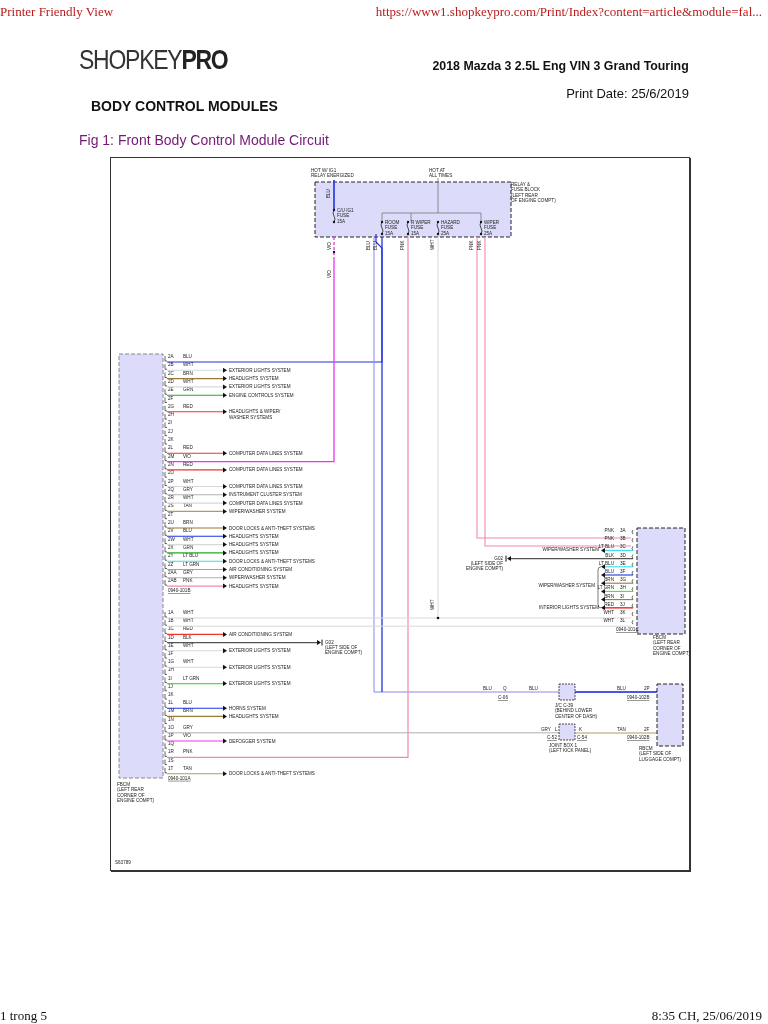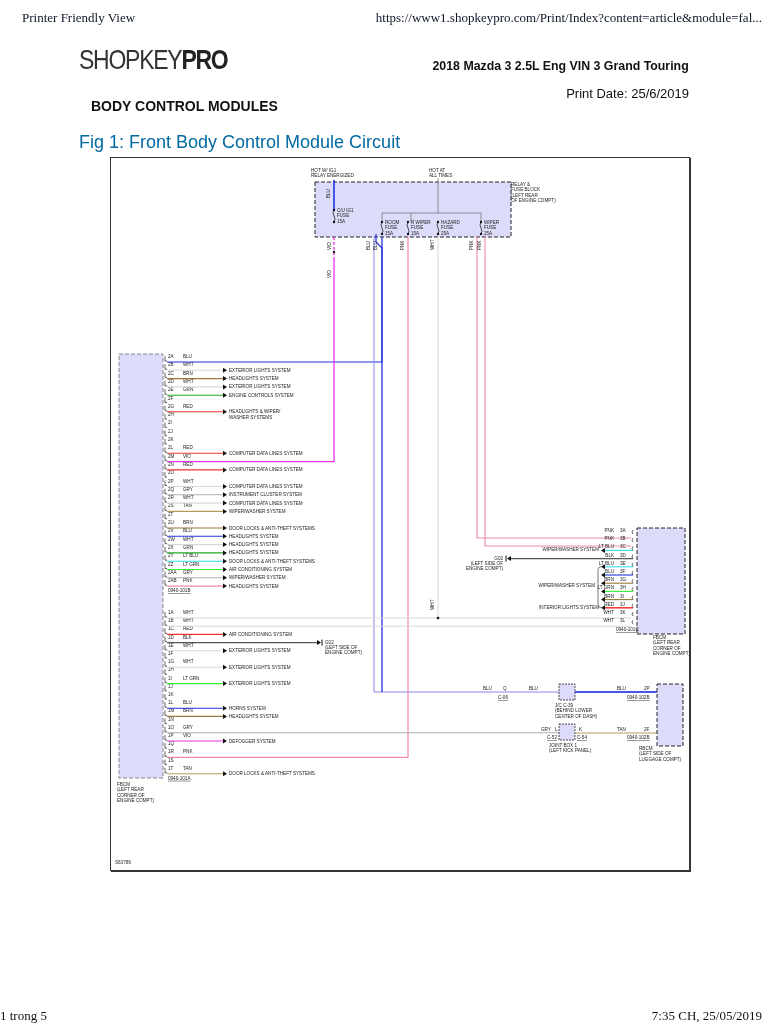--- a/index.html
+++ b/index.html
@@ -1,28 +1,28 @@
 <!DOCTYPE html>
 <html><head>
 <meta charset="utf-8">
 <style>
   html, body { margin:0; padding:0; background:#fff; }
   body { width:768px; height:1024px; position:relative; overflow:hidden; font-family:"Liberation Sans", sans-serif; color:#111; }
-  .print-hdr { position:absolute; top:10px; font-family:"Liberation Serif", serif; font-size:13px; color:#0f172a;margin-left:22px; }
+  .print-hdr { position:absolute; top:4px; font-family:"Liberation Serif", serif; font-size:13px; color:#b91c1c; }
   .print-hdr.left { left:0; }
   .print-hdr.right { right:6px; }
   .print-ftr { position:absolute; top:1008px; font-family:"Liberation Serif", serif; font-size:13px; color:#111; }
   .print-ftr.left { left:0; }
   .print-ftr.right { right:6px; }
   .logo { position:absolute; left:79px; top:44px; font-family:"Liberation Sans", sans-serif; font-size:28px; letter-spacing:-1.5px; transform:scaleX(0.82); transform-origin:left top; color:#333; }
   .logo .pro { font-weight:bold; color:#222; }
   .vehicle { position:absolute; right:79px; top:58px; font-size:13px; font-weight:bold; transform:scaleX(0.95); transform-origin:right top; }
   .pdate { position:absolute; right:79px; top:86px; font-size:13px; }
   .section-title { position:absolute; left:91px; top:98px; font-size:14px; font-weight:bold; }
-  .fig-cap { position:absolute; left:79px; top:132px; font-size:18px; color:#0369a1; }
+  .fig-cap { position:absolute; left:79px; top:132px; font-size:14px; color:#701a75; }
   .diagram { position:absolute; left:110px; top:157px; width:578px; height:712px; border:1px solid #333; box-shadow:1px 1px 0 #333; background:#fff; }
   .diagram svg { position:absolute; left:0; top:0; }
   .dtext { font-family:"Liberation Sans", sans-serif; font-size:4.6px; fill:#222; }
 </style>
 </head>
 <body>
 
 <div class="print-hdr left">Printer Friendly View</div>
 <div class="print-hdr right">https://www1.shopkeypro.com/Print/Index?content=article&amp;module=fal...</div>
 
@@ -419,13 +419,13 @@
       <text x="516" y="581" class="dtext" text-decoration="underline">0940-102B</text>
       <rect x="546" y="526" width="26" height="62" fill="#dcdcfa" stroke="#222" stroke-width="1" stroke-dasharray="4,2"></rect>
       <text x="528" y="592" class="dtext">RBCM</text>
       <text x="528" y="597.4" class="dtext">(LEFT SIDE OF</text>
       <text x="528" y="602.8" class="dtext">LUGGAGE COMPT)</text>
       <text x="4" y="706" class="dtext">S63789</text>
     </svg>
 </div>
 
 <div class="print-ftr left">1 trong 5</div>
-<div class="print-ftr right">7:35 CH, 25/05/2019</div>
+<div class="print-ftr right">8:35 CH, 25/06/2019</div>
 
 </body></html>

